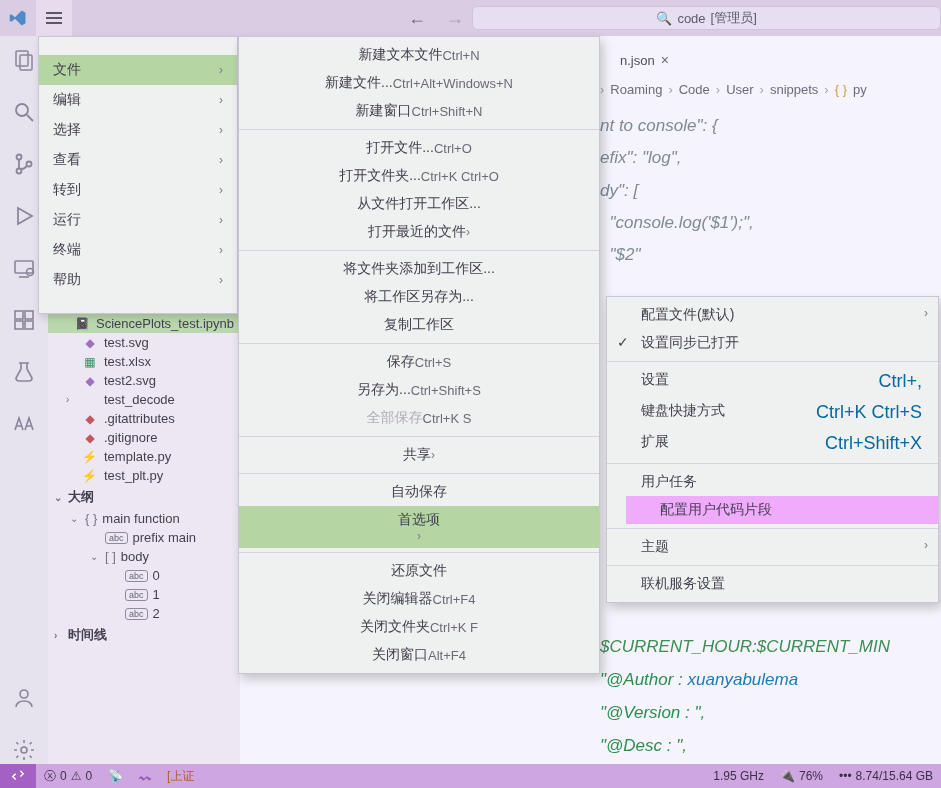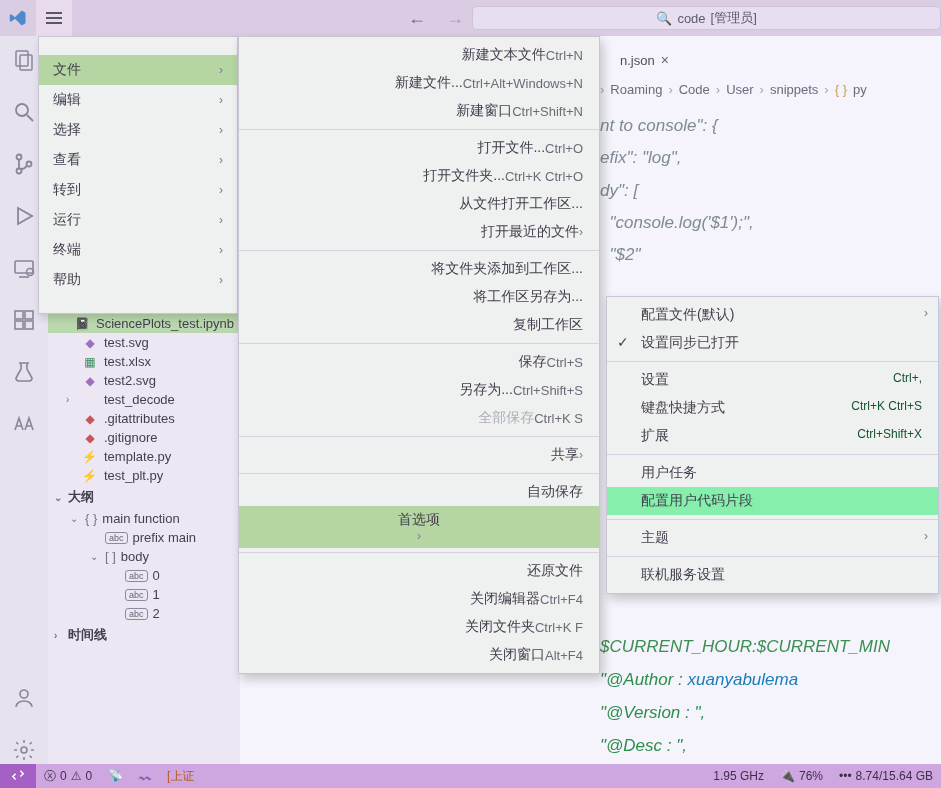--- a/index.html
+++ b/index.html
@@ -39,30 +39,30 @@
   .codelines2 { position:absolute; left:600px; top:630px; font-size:17px; line-height:1.95; font-style:italic; font-family:Consolas,monospace;}
   .str { color:#2b8f4c; }
   .var { color:#1a7cb8; }
   .snippetvar{color:#3b8f52;}
   
   .menu-bar { position:absolute; left:38px; top:36px; width:200px; background:#eff0f0; border:1px solid #c9c5d6; box-shadow:2px 4px 8px rgba(0,0,0,.15); font-size:14px; padding:18px 0;}
   .menu-bar .mitem{ padding:6px 14px; display:flex; justify-content:space-between; align-items:center; cursor:default;}
   .menu-bar .mitem.active{ background:#b5d6a2;}
   .menu-bar .arr{ font-size:12px; color:#7e7a8b;}
   .submenu { position:absolute; left:238px; top:36px; width:362px; background:#eff0f0; border:1px solid #c9c5d6; box-shadow:3px 5px 10px rgba(0,0,0,.2); font-size:14px; padding:4px 0;}
-  .submenu .sitem{ padding:5px 16px; display:flex; justify-content:flex-end; align-items:center; cursor:default;}
+  .submenu .sitem{ padding:5px 16px; display:flex; justify-content:center; align-items:center; cursor:default;}
   .submenu .sitem .key{ color:#6d6a78; font-size:13px;}
   .submenu .sitem.disabled{ color:#b0adba;}
   .submenu .sitem.active{ background:#b5d6a2;flex-direction:column;}
   .submenu .sep, .menu3 .sep { height:1px; background:#d6d2e0; margin:4px 0;}
   .sitem .arr{ font-size:12px; color:#7e7a8b;}
   .menu3 { position:absolute; left:606px; top:296px; width:333px; background:#eff0f0; border:1px solid #c9c5d6; box-shadow:3px 5px 10px rgba(0,0,0,.2); font-size:14px; padding:4px 0;}
   .menu3 .m3item{ padding:5px 16px 5px 34px; position:relative; display:flex; justify-content:space-between; cursor:default;}
-  .menu3 .m3item .key{ color:#14532d; font-size:12px;}
-  .menu3 .m3item.active{ background:#86efac;}
+  .menu3 .m3item .key{ color:#0369a1; font-size:18px;}
+  .menu3 .m3item.active{ background:#f0abfc;margin-left:19px;}
   .menu3 .m3item .check{ position:absolute; left:10px;}
   .menu3 .m3item .arr{position:absolute; right:10px; font-size:12px; color:#7e7a8b;}
   
   .status { position:absolute; left:0; right:0; bottom:0; height:24px; background:#cea7e0; display:flex; align-items:center; font-size:12px; color:#3f2f4b;}
   .status .remote{ background:#a460c4; color:#fff; height:100%; width:36px; display:flex; align-items:center; justify-content:center;}
   .status .seg{ padding:0 8px; display:flex; gap:4px; align-items:center;}
   .status .spacer{flex:1;}
   
   svg { display:block; }
   .col-py{color:#5894c9;}

